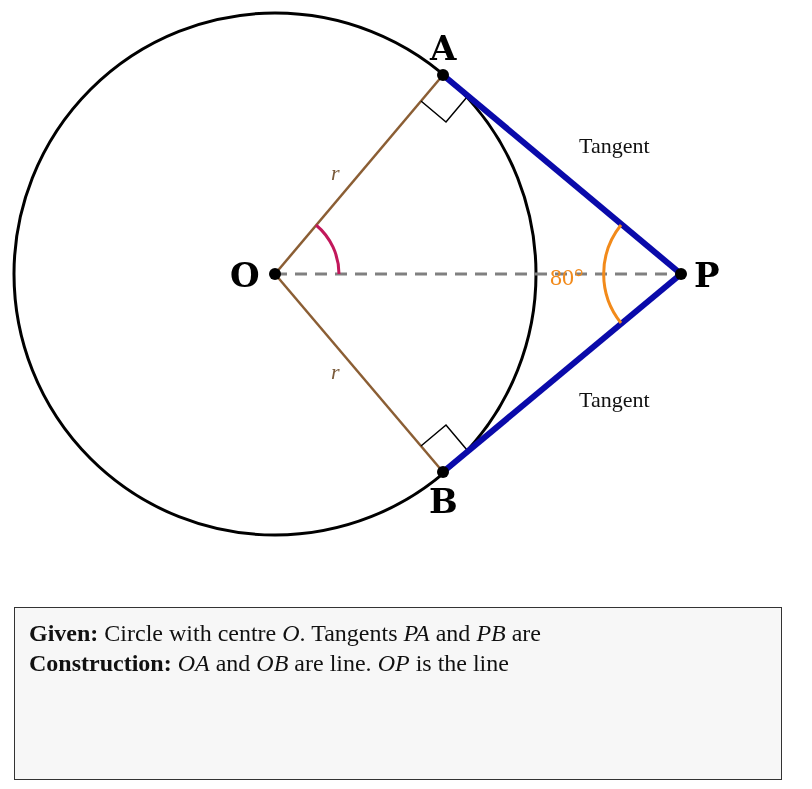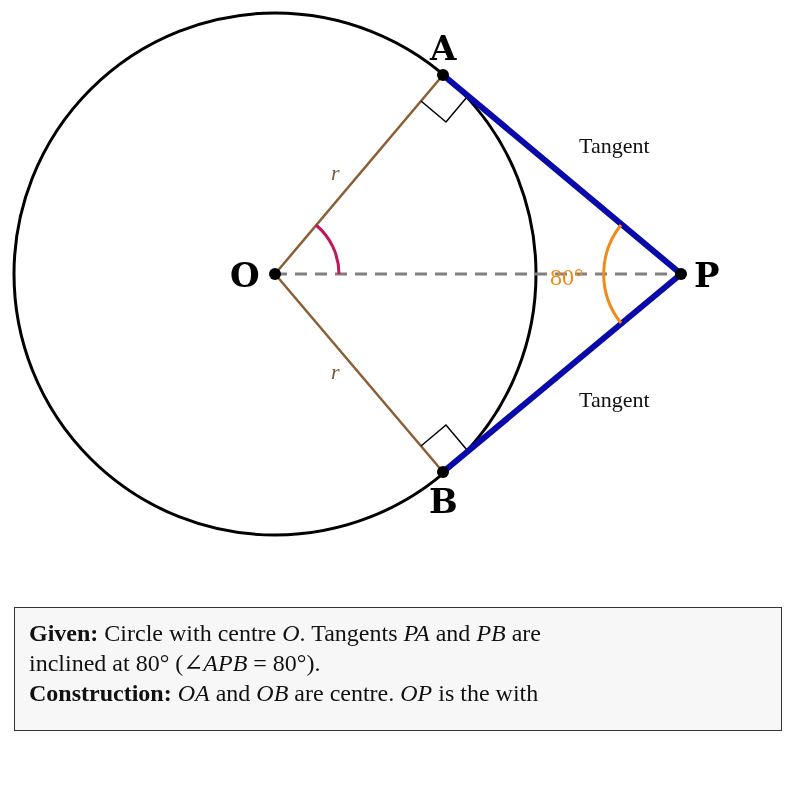--- a/index.html
+++ b/index.html
@@ -4,21 +4,21 @@
   <style>
     html, body { margin: 0; padding: 0; background: #ffffff; }
     body { width: 812px; height: 789px; position: relative; overflow: hidden;
            font-family: "DejaVu Serif", "Liberation Serif", serif; }
     #figure { position: absolute; left: 0; top: 0; }
     .lbl-big { font-family: "DejaVu Serif", "Liberation Serif", serif; font-weight: bold; font-size: 34px; fill: #000; }
     .lbl-tan { font-family: "Liberation Serif", "DejaVu Serif", serif; font-size: 22px; fill: #111; }
     .lbl-r { font-family: "Liberation Serif", "DejaVu Serif", serif; font-style: italic; font-size: 22px; fill: #7a5a3a; }
     .lbl-ang { font-family: "Liberation Serif", "DejaVu Serif", serif; font-size: 24px; fill: #f28a1a; }
     #info-box {
-      position: absolute; left: 14px; top: 607px; width: 768px; height: 124px;
+      position: absolute; left: 14px; top: 607px; width: 768px; height: 173px;
       border: 1.5px solid #333; background: #f7f7f7; box-sizing: border-box;
       padding: 10px 12px 0 14px;
       font-family: "Liberation Serif", "DejaVu Serif", serif; font-size: 24px; line-height: 30px; color: #111;
     }
     #info-box b { font-weight: bold; }
     #info-box i { font-style: italic; }
     .line { display: block; white-space: nowrap; }
   </style>
 </head>
 <body>
@@ -56,15 +56,14 @@
   <text class="lbl-r" x="331" y="379">r</text>
 
   <text class="lbl-tan" x="579" y="153">Tangent</text>
   <text class="lbl-tan" x="579" y="407">Tangent</text>
 
   <text class="lbl-ang" x="550" y="285">80°</text>
 </svg>
 
 <div id="info-box">
   <span class="line"><b>Given:</b><span> Circle with centre </span><i>O</i><span>. Tangents </span><i>PA</i><span> and </span><i>PB</i><span> are</span></span>
-  <span class="line"><span>inclined at 80° (</span><i>∠APB</i><span> = 80°).</span></span>
-  <span class="line"><b>Construction:</b> <i>OA</i><span> and </span><i>OB</i><span> are centre. </span><i>OP</i><span> is the with</span></span>
+  <span class="line"><b>Construction:</b> <i>OA</i><span> and </span><i>OB</i><span> are line. </span><i>OP</i><span> is the line</span></span>
 </div>
 
 </body></html>

